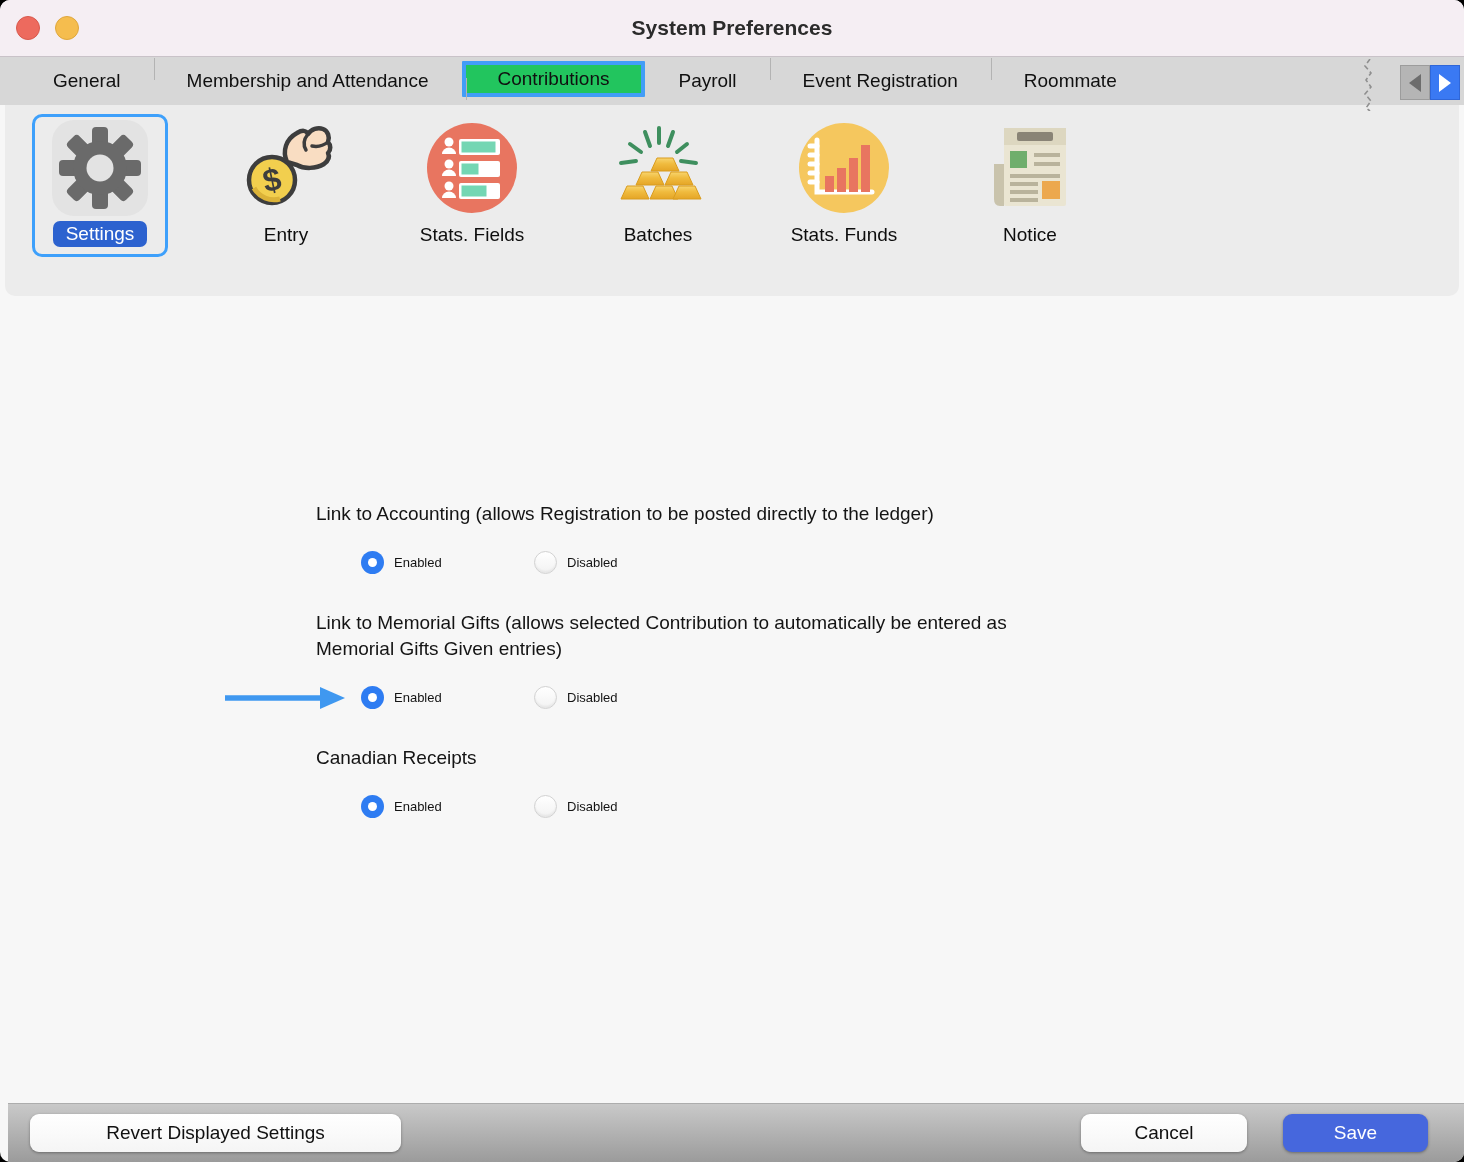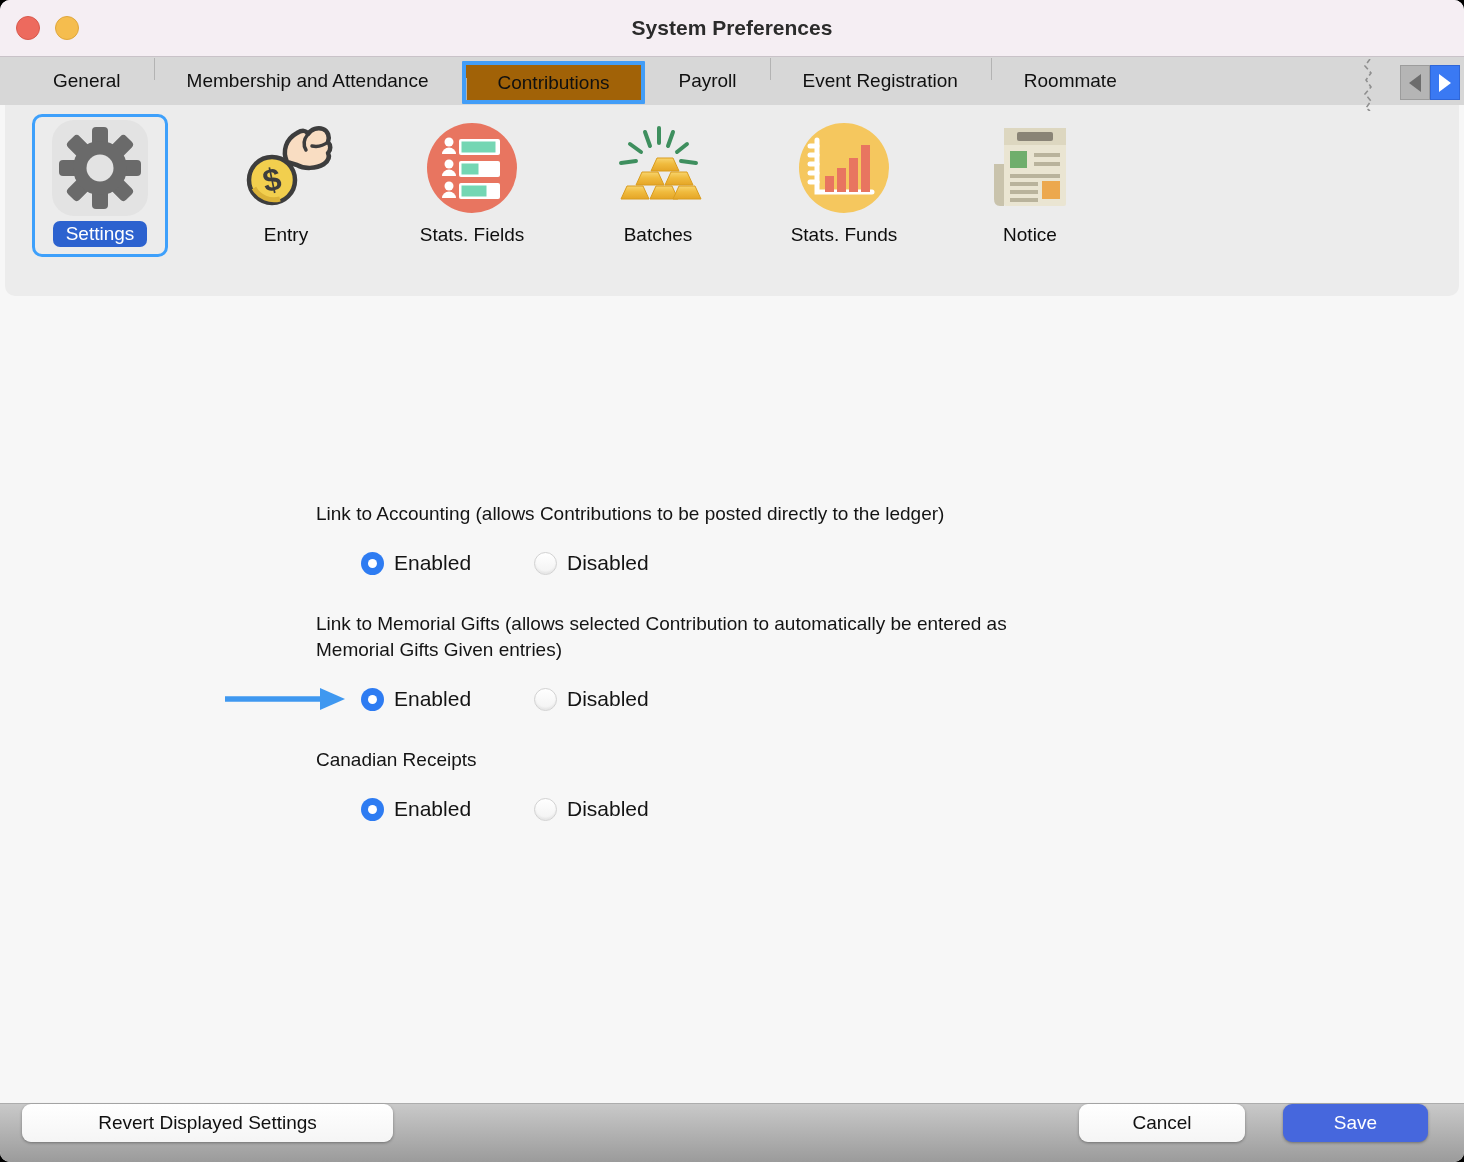--- a/index.html
+++ b/index.html
@@ -16,22 +16,22 @@
   .light.min   { background:#f5bd4e; border:1px solid #dfa73c; }
   .title { width:100%; text-align:center; font-size:21px; font-weight:bold; color:#2b2b2b; }
 
   
   .tabstrip { height:48px; background:#d7d7d7; display:flex; align-items:center;
               padding-left:20px; position:relative; }
   .tab { font-size:19px; color:#101010; padding:12px 33px; height:48px;
          display:flex; align-items:center; position:relative; white-space:nowrap; }
   .tab + .tab::before { content:""; position:absolute; left:0; top:13px; height:22px;
                         width:1px; background:#b3b3b3; }
-  .tab.selected { background:#a16207; border:4px solid #429df7; box-sizing:border-box;
-                  height:43px; align-self:flex-start; margin-top:4px; z-index:2;
+  .tab.selected { background:#22c55e; border:4px solid #429df7; box-sizing:border-box;
+                  height:36px; align-self:flex-start; margin-top:4px; z-index:2;
                   padding:0 32px; border-radius:1px; }
   .tab.selected + .tab::before { display:none; }
   .torn-edge { position:absolute; right:88px; top:2px; }
   .tab-scroll { position:absolute; right:4px; top:8px; display:flex; }
   .scroll-btn { width:30px; height:35px; display:flex; align-items:center;
                 justify-content:center; box-sizing:border-box; }
   .scroll-btn.left  { background:#b5b5b5; border:1px solid #9c9c9c; }
   .scroll-btn.right { background:#3a79f3; border:1px solid #2f66d8; }
   .tri-left  { width:0; height:0; border-top:9px solid transparent; border-bottom:9px solid transparent;
                border-right:12px solid #6d6d6d; }
@@ -61,36 +61,36 @@
   .radio-row { display:flex; align-items:center; margin-top:24px; margin-left:45px;
                position:relative; }
   .option { display:flex; align-items:center; width:173px; }
   .radio { width:23px; height:23px; border-radius:50%; box-sizing:border-box;
            margin-right:10px; position:relative; flex:none; }
   .radio.on { background:#2e7cf2; }
   .radio.on::after { content:""; position:absolute; left:7px; top:7px; width:9px; height:9px;
                      border-radius:50%; background:#fff; }
   .radio.off { background:linear-gradient(#ffffff,#f2f2f2); border:1px solid #d2d2d2;
                box-shadow:inset 0 -2px 2px rgba(0,0,0,0.05); }
-  .option-label { font-size:21px; color:#141414; }
+  .option-label { font-size:13px; color:#141414; }
   .arrow-annot { position:absolute; left:-138px; top:-1px; }
 
   
-  .footer { position:absolute; left:0; right:0; bottom:0; height:58px;
+  .footer { position:absolute; left:8px; right:0; bottom:0; height:58px;
             background:linear-gradient(#c9c9c9,#9b9b9b); border-top:1px solid #adadad;
-            display:flex; align-items:flex-start;gap:12px; }
+            display:flex; align-items:center; }
   .btn { height:38px; border:none; border-radius:9px; font-size:19px;
          font-family:"Liberation Sans", sans-serif; display:flex; align-items:center;
          justify-content:center; cursor:default; }
   .btn.white { background:linear-gradient(#ffffff,#f5f5f5); color:#101010;
                box-shadow:0 1px 3px rgba(0,0,0,0.35); }
   .btn.revert { width:371px; margin-left:22px; }
   .footer-spacer { flex:1; }
   .btn.cancel { width:166px; }
-  .btn.save { width:145px; margin:0 36px 0 26px; background:#4667dd; color:#fff;
+  .btn.save { width:145px; margin:0 36px 0 36px; background:#4667dd; color:#fff;
               box-shadow:0 1px 3px rgba(0,0,0,0.35); }
 </style>
 </head>
 <body>
 
 <div class="window">
 
   <div class="titlebar">
     <div class="lights">
       <div class="light close"></div>
@@ -247,21 +247,21 @@
         <path d="M12,44 L22,44 L22,86 L18,86 Q12,86 12,79 Z" fill="#c9c3ac"></path>
       </svg>
       <span class="tool-label">Notice</span>
     </div>
 
   </div>
 
   <div class="content">
 
     <div class="group">
-      <div class="group-label one-line">Link to Accounting (allows Contributions to be posted directly to the ledger)</div>
+      <div class="group-label one-line">Link to Accounting (allows Registration to be posted directly to the ledger)</div>
       <div class="radio-row">
         <div class="option">
           <div class="radio on"></div>
           <span class="option-label">Enabled</span>
         </div>
         <div class="option">
           <div class="radio off"></div>
           <span class="option-label">Disabled</span>
         </div>
       </div>

